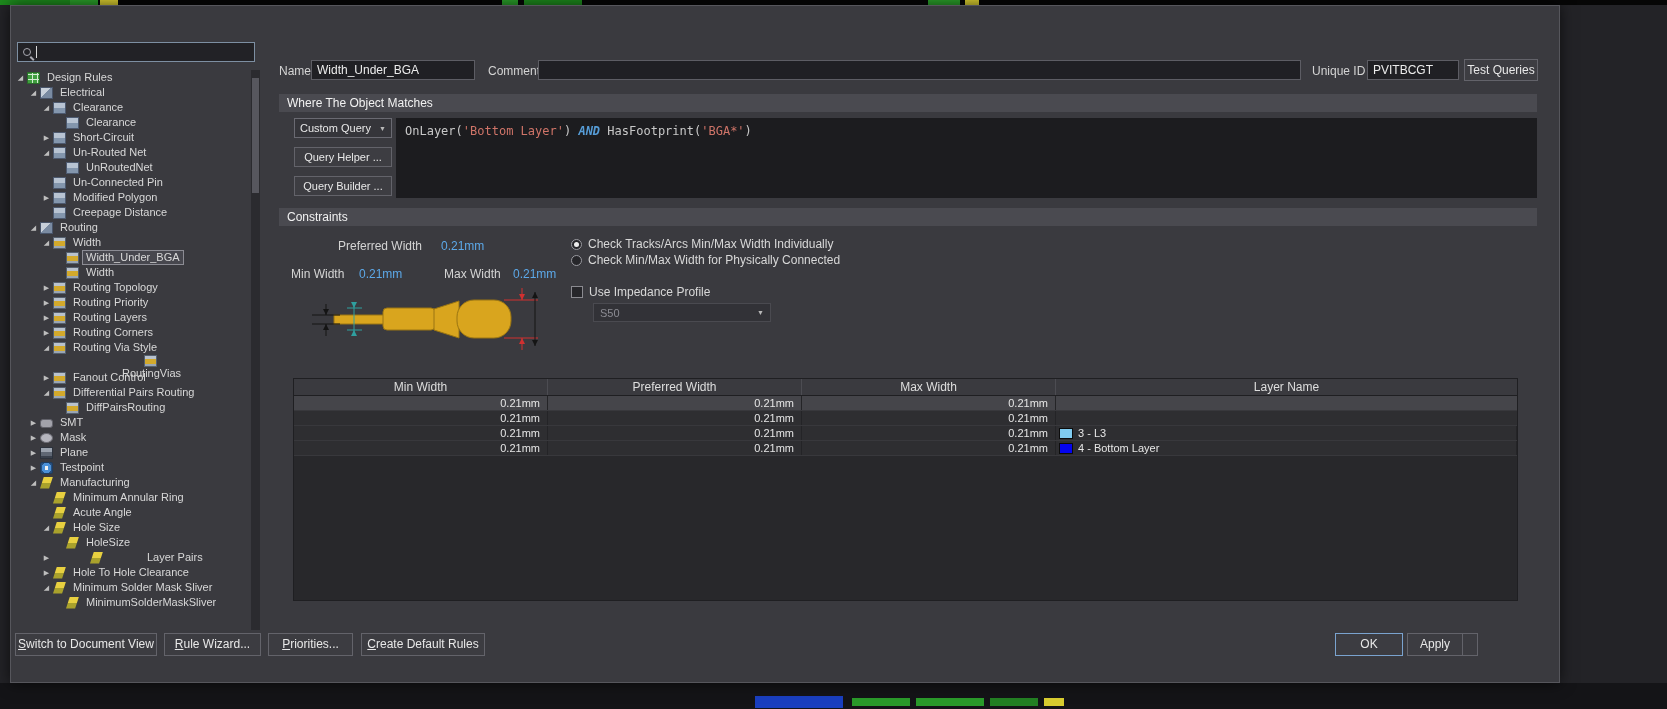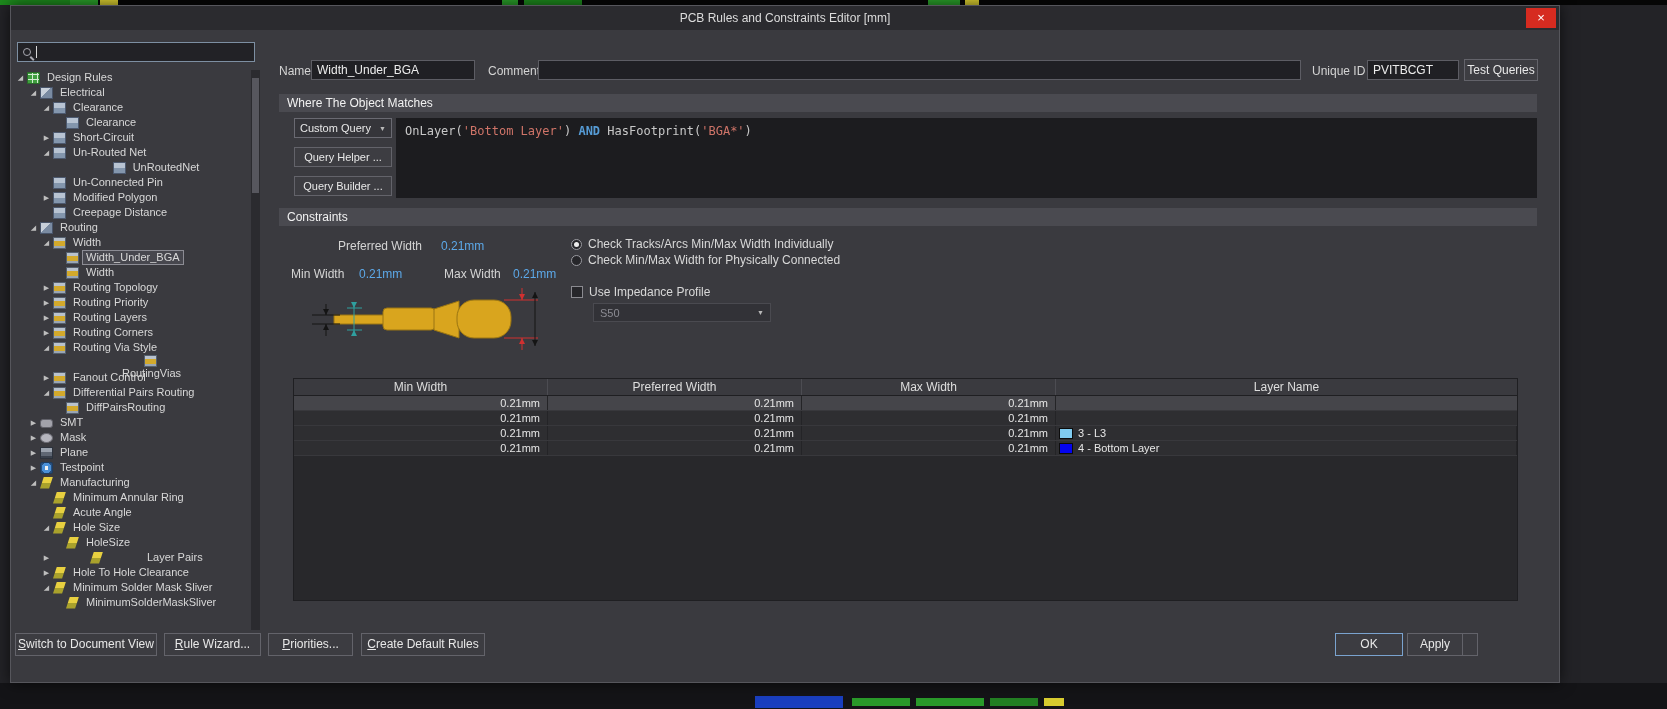--- a/index.html
+++ b/index.html
@@ -64,21 +64,21 @@
                  color:#f2f2f2; font-size:12px; line-height:18px; padding-left:8px; }
 
   .scope-dd { position:absolute; left:283px; top:112px; width:98px; height:20px; background:#35353a;
               border:1px solid #6a6a72; color:#e8e8e8; font-size:11px; display:flex;
               align-items:center; justify-content:space-between; padding:0 5px; cursor:pointer; }
   .dd-arrow { font-size:7px; color:#b8b8b8; }
   .code-area { position:absolute; left:385px; top:112px; width:1141px; height:80px; background:#1c1c1f;
                font-family:"DejaVu Sans Mono", monospace; font-size:12px; padding:6px 9px; color:#c8c8c8; }
   .q-plain   { color:#c8c8c8; }
   .q-string  { color:var(--query-string,#cf7468); }
-  .q-keyword { color:var(--query-keyword,#569cd6); font-weight:bold; }
+  .q-keyword { color:var(--query-keyword,#569cd6); font-weight:bold;font-style:italic; }
 
   .radio-row, .check-row { position:absolute; display:flex; align-items:center; color:#d8d8d8; font-size:12px; }
   .radio { width:11px; height:11px; border-radius:50%; border:1px solid #9a9aa0; background:#26262a; margin-right:6px; flex:none; }
   .radio.sel::after { content:""; display:block; width:5px; height:5px; border-radius:50%; background:#ececec; margin:2px; }
   .checkbox { width:12px; height:12px; border:1px solid #8a8a90; background:#26262a; margin-right:6px; flex:none; }
   .imp-dd { position:absolute; left:582px; top:297px; width:178px; height:19px; background:#323237;
             border:1px solid #4a4a50; color:#8b8b92; font-size:11px; display:flex; align-items:center;
             justify-content:space-between; padding:0 6px; }
 
   .illus { position:absolute; left:295px; top:272px; }
@@ -116,24 +116,20 @@
 </div>
 <div class="bottom-strip">
   <div class="blk" style="left:755px;top:13px;width:88px;height:12px;background:#1a3fbf"></div>
   <div class="blk" style="left:852px;top:15px;width:58px;height:8px;background:#2a9a2a"></div>
   <div class="blk" style="left:916px;top:15px;width:68px;height:8px;background:#2a9a2a"></div>
   <div class="blk" style="left:990px;top:15px;width:48px;height:8px;background:#237f23"></div>
   <div class="blk" style="left:1044px;top:15px;width:20px;height:8px;background:#d8cc30"></div>
 </div>
 
 <div class="dialog">
-  <div class="titlebar">
-    <span>PCB Rules and Constraints Editor [mm]</span>
-    <span class="close-btn">×</span>
-  </div>
 
   <div class="sidebar">
     <div class="searchbox">
       <span class="mag"></span>
       <span class="caret"></span>
     </div>
     <div class="tree">
         <div class="tree-row" style="padding-left: 0px;">
           <span class="arrow">◢</span>
           <span class="tree-icon ic-designrules"></span>
@@ -157,21 +153,21 @@
         <div class="tree-row" style="padding-left: 26px;">
           <span class="arrow">▶</span>
           <span class="tree-icon ic-rule"></span>
           <span class="tree-label">Short-Circuit</span>
         </div>
         <div class="tree-row" style="padding-left: 26px;">
           <span class="arrow">◢</span>
           <span class="tree-icon ic-rule"></span>
           <span class="tree-label">Un-Routed Net</span>
         </div>
-        <div class="tree-row" style="padding-left: 39px; justify-content: center;">
+        <div class="tree-row" style="padding-left: 39px;">
           <span class="arrow"></span>
           <span class="tree-icon ic-rule"></span>
           <span class="tree-label">UnRoutedNet</span>
         </div>
         <div class="tree-row" style="padding-left: 26px;">
           <span class="arrow"></span>
           <span class="tree-icon ic-rule"></span>
           <span class="tree-label">Un-Connected Pin</span>
         </div>
         <div class="tree-row" style="padding-left: 26px;">

